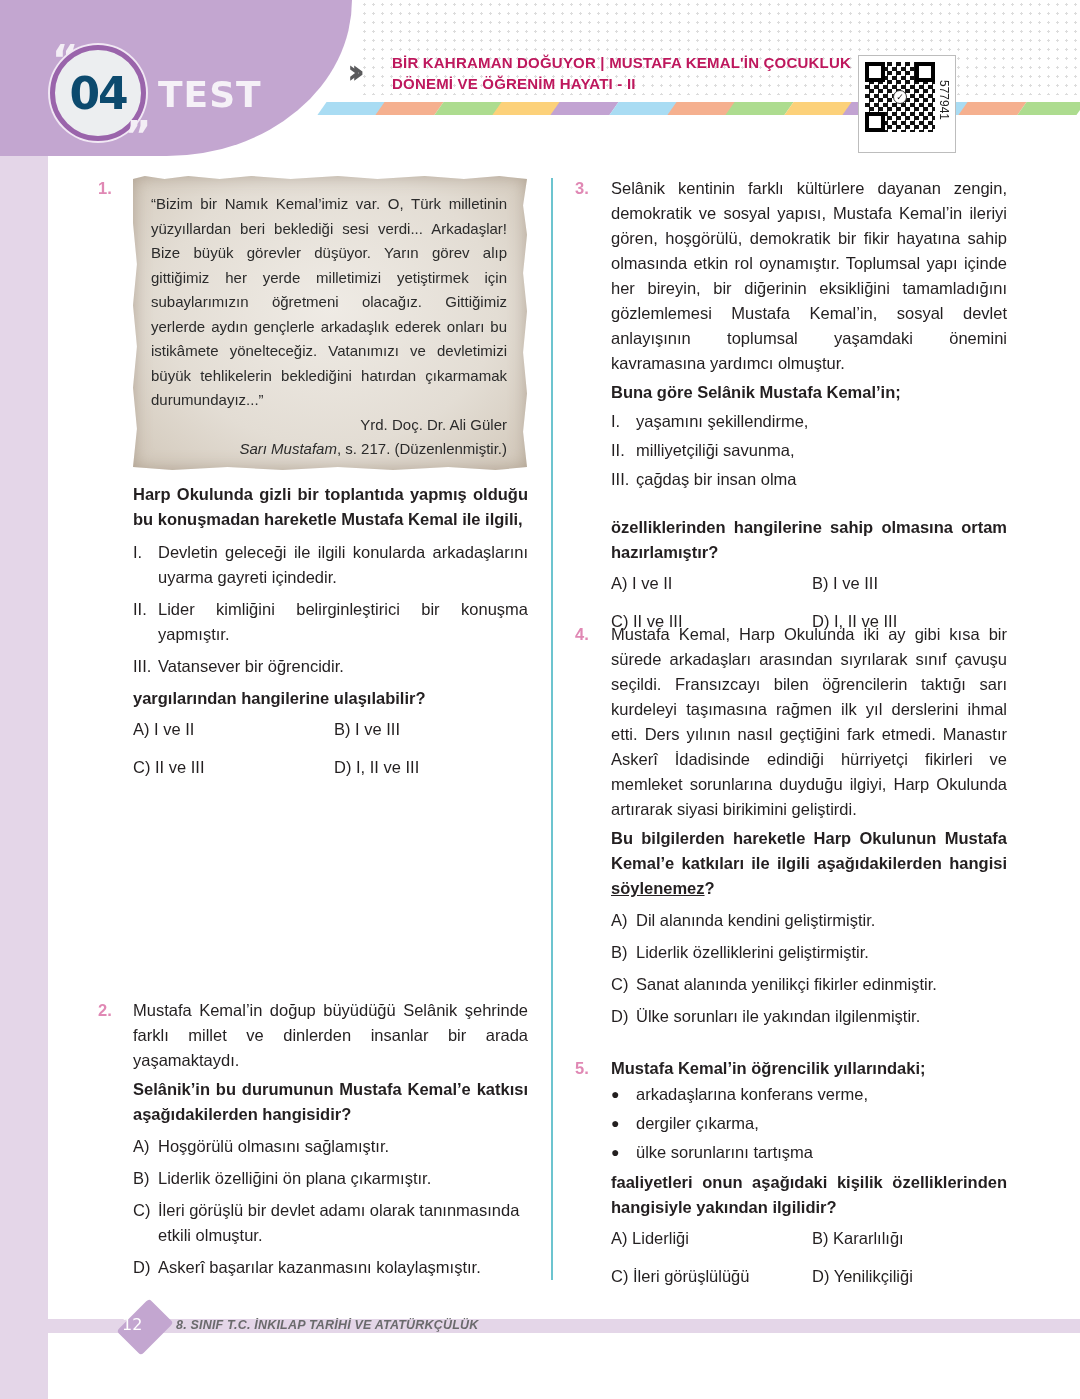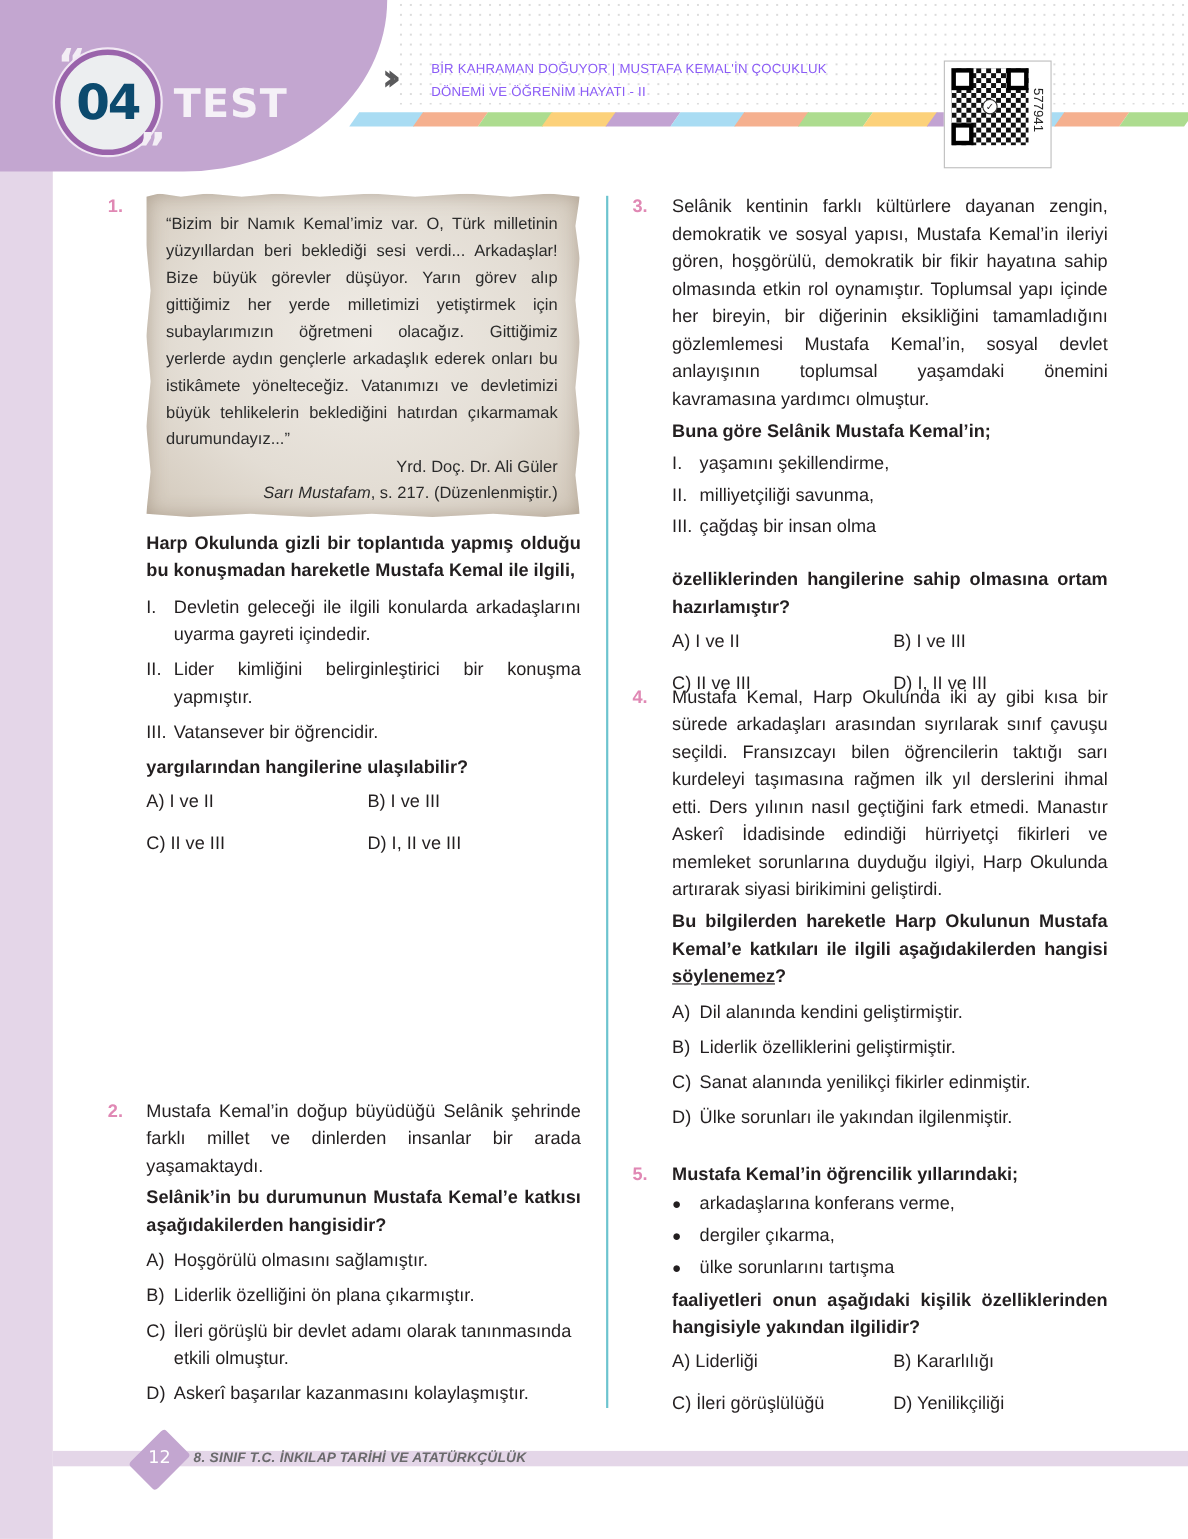--- a/index.html
+++ b/index.html
@@ -15,21 +15,21 @@
     background-image: radial-gradient(circle, #dcdcdc 1px, transparent 1.3px); background-size: 9px 9px; }
   .badge { position: absolute; left: 50px; top: 45px; width: 96px; height: 96px; border-radius: 50%;
     background: #eceef0; border: 5px solid #9a64ab; box-shadow: 0 0 0 2px #f1e8f4; display: flex; align-items: center; justify-content: center; }
   .badge-num { font-family: "DejaVu Sans", sans-serif; font-weight: bold; font-size: 44px; color: #0c4a6e; letter-spacing: -2px; }
   .quote-l, .quote-r { position: absolute; color: #f3eef5; font-family: "DejaVu Sans", sans-serif; font-weight: bold; font-size: 40px; line-height: 1; }
   .quote-l { left: 52px; top: 40px; }
   .quote-r { left: 125px; top: 116px; }
   .test-label { position: absolute; left: 158px; top: 74px; font-family: "DejaVu Sans", sans-serif; font-weight: bold; font-size: 36px; color: #f5f1f7; letter-spacing: 1px; }
 
   .chev { position: absolute; left: 347px; top: 54px; font-family: "DejaVu Sans", sans-serif; font-weight: bold; font-size: 34px; color: #5a5a5c; letter-spacing: -10px; line-height: 1; }
-  .topic { position: absolute; left: 392px; top: 52px; font-size: 12px; color: #8b5cf6; line-height: 21px; letter-spacing: 0.2px; }
+  .topic { position: absolute; left: 392px; top: 52px; font-size: 15px; color: #be185d; line-height: 21px; letter-spacing: 0.2px; font-weight: bold; }
 
   .stripes { position: absolute; left: 322px; top: 102px; width: 758px; height: 13px; display: flex; }
   .stripes span { flex: 1; transform: skewX(-35deg); margin-right: -1px; }
 
   .qr { position: absolute; left: 858px; top: 55px; width: 98px; height: 98px; background: #fff; border: 1px solid #bdbdbd; padding: 6px; }
   .qr-code { width: 70px; height: 70px; position: relative;
     background:
       linear-gradient(#fff,#fff) 4px 4px/12px 12px no-repeat,
       linear-gradient(#000,#000) 0 0/20px 20px no-repeat,
       linear-gradient(#fff,#fff) 54px 4px/12px 12px no-repeat,
@@ -69,21 +69,21 @@
   .opt { display: flex; margin-top: 7px; }
   .opt .ol { width: 25px; flex-shrink: 0; }
   .opt .ot { flex: 1; }
   .bul { display: flex; margin-top: 4px; }
   .bul .bd { width: 25px; flex-shrink: 0; font-size: 14px; }
   .u { text-decoration: underline; }
 
   
   .footer-bar { position: absolute; left: 48px; top: 1319px; width: 1032px; height: 14px; background: #e4d6e8; }
   .page-diamond { position: absolute; left: 122px; top: 1304px; width: 46px; height: 46px; background: #c3a6d0; transform: rotate(45deg) scaleX(0.75); border-radius: 4px; }
-  .page-num { position: absolute; left: 122px; top: 1315px; width: 46px; text-align: center; color: #fff; font-size: 16px; font-family: "DejaVu Sans", sans-serif; }
+  .page-num { position: absolute; left: 122px; top: 1315px; width: 46px; color: #fff; font-size: 16px; font-family: "DejaVu Sans", sans-serif; }
   .footer-title { position: absolute; left: 176px; top: 1318px; font-size: 12.5px; font-weight: bold; font-style: italic; color: #6a6a6c; letter-spacing: 0.2px; }
 </style>
 </head>
 <body>
 
 <div class="left-strip"></div>
 
 <div class="header-blob"></div>
 <div class="dots"></div>
 <div class="quote-l">“</div>

